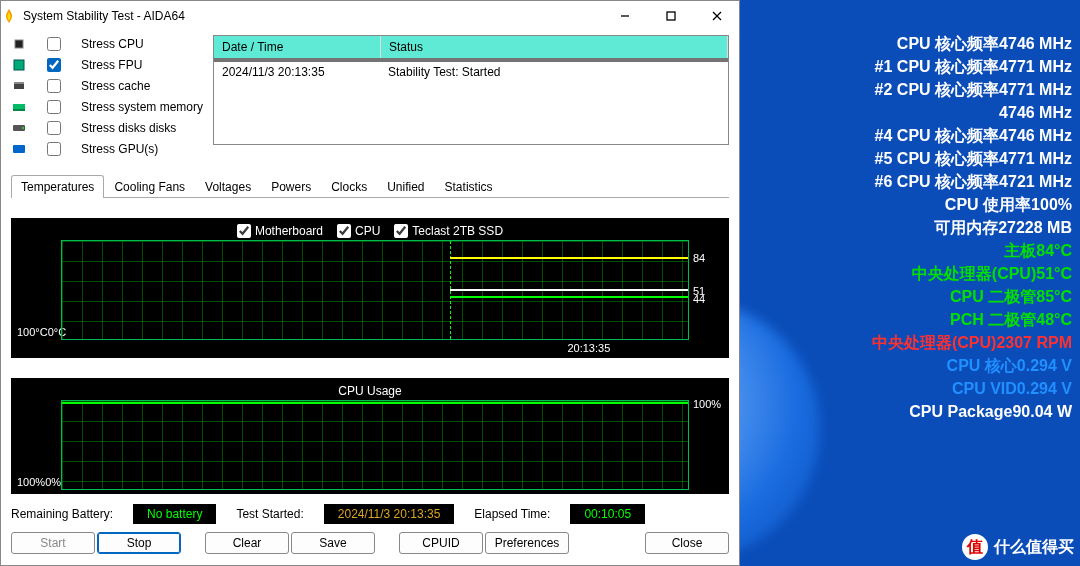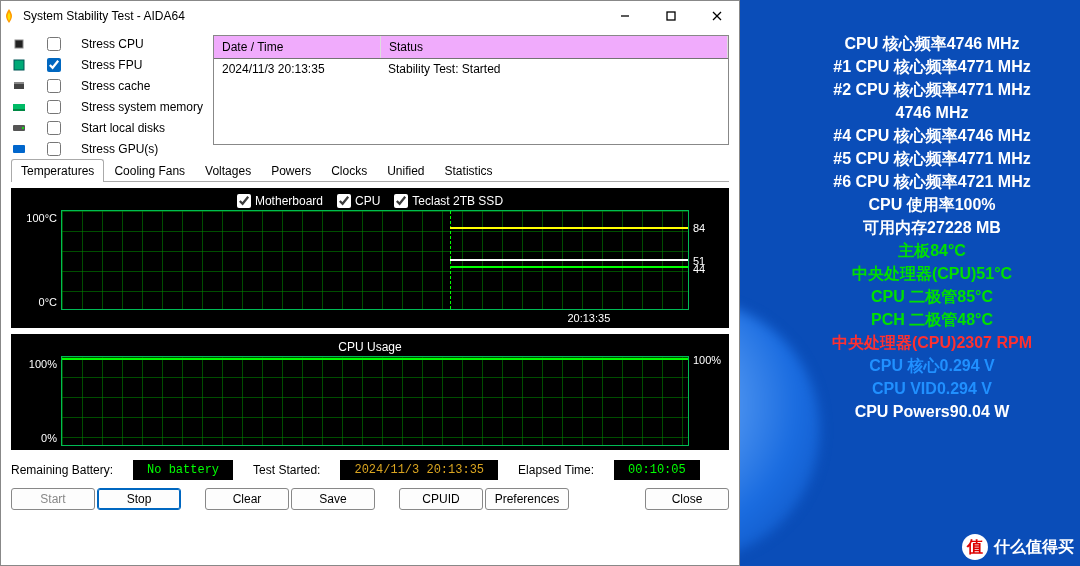--- a/index.html
+++ b/index.html
@@ -16,62 +16,62 @@
   .titlebar .wbtn{width:44px;height:28px;display:flex;align-items:center;justify-content:center;border-radius:4px}
   .body{padding:4px 10px 8px 10px}
   
   .stress-row{display:flex;gap:10px}
   .stress-col{display:flex;flex-direction:column;gap:3px}
   .stress-item{display:flex;align-items:center;gap:20px;height:18px}
   .sicon{width:16px;height:14px;display:flex;align-items:center;justify-content:center}
   input[type=checkbox]{width:14px;height:14px;margin:0;accent-color:#0067c0}
   
   .logbox{border:1px solid #888;flex:1;height:110px;box-sizing:border-box}
-  .loghdr{display:flex;border-bottom:1px solid #737373;background:#f0abfc}
+  .loghdr{display:flex;border-bottom:4px solid #737373;background:#5eead4}
   .loghdr div{padding:4px 8px;border-right:1px solid #ddd}
   .logrow{display:flex}
   .logrow div{padding:3px 8px}
   .col-dt{width:150px}
   .col-st{flex:1}
   
-  .tabs{display:flex;margin-top:0;border-bottom:1px solid #aaa}
+  .tabs{display:flex;margin-top:16px;border-bottom:1px solid #aaa}
   .tab{padding:4px 9px;border:1px solid transparent;border-bottom:none;cursor:default;position:relative;top:1px}
   .tab.active{border-color:#aaa;background:#fff;border-radius:3px 3px 0 0}
   
-  .graph{background:#000;margin-top:6px;padding:6px 6px 4px 6px}
+  .graph{background:#000;margin-top:20px;padding:6px 6px 4px 6px}
   .graph-legend{display:flex;justify-content:center;gap:14px;color:#fff;font-size:12px;margin-bottom:2px}
   .gl-item{display:flex;align-items:center;gap:4px}
   .gl-item input[type=checkbox]{accent-color:#fff}
   .plot-wrap{display:flex;align-items:stretch}
-  .ylabels{color:#fff;width:40px;display:flex;flex-direction:column;justify-content:space-between;align-items:flex-end;padding:2px 4px 2px 0;font-size:11px}
+  .ylabels{color:#fff;width:40px;display:flex;flex-direction:row;justify-content:space-between;align-items:flex-end;padding:2px 4px 2px 0;font-size:11px}
   .plot{flex:1;height:100px;position:relative;border:1px solid #0b5;box-sizing:border-box;background:
     repeating-linear-gradient(to right,rgba(0,128,0,.6) 0 1px,transparent 1px 20px),
     repeating-linear-gradient(to bottom,rgba(0,128,0,.6) 0 1px,transparent 1px 20px);}
   .rlabels{width:34px;color:#fff;font-size:11px;position:relative}
   .rl{position:absolute;left:4px}
   .xtick{color:#fff;font-size:11px;text-align:center;margin-top:2px}
   .graph-title{color:#fff;text-align:center;font-size:12px;margin-bottom:2px}
   
   .trace{position:absolute;height:2px;background:#ff0}
   .trace.white{background:#fff}
   .trace.green{background:#0f0}
   .vline{position:absolute;top:0;bottom:0;width:0;border-left:1px dashed #0f0}
   
   .statusrow{display:flex;align-items:center;gap:20px;margin-top:10px}
-  .pill{background:#000;color:#0f0;padding:3px 14px;font-family:Liberation Mono, monospace;font-size:12px}
+  .pill{background:#000;color:#0f0;padding:3px 14px;font-family:Liberation Sans, sans-serif;font-size:12px}
   .pill.orange{color:#daa520}
   
   .btnrow{display:flex;gap:2px;margin-top:8px;align-items:center}
   .btn{border:1px solid #888;background:#fdfdfd;border-radius:3px;padding:3px 0;width:82px;text-align:center;font-size:12px}
   .btn.pressed{border-color:#0067c0;box-shadow:inset 0 0 0 1px #0067c0}
   .btn.disabled{color:#888}
   .spacer{flex:1}
   
   .hw{position:absolute;right:8px;top:32px;width:280px;color:#fff;font-size:16px;font-weight:600}
-  .hwrow{display:flex;justify-content:center;line-height:23px}
+  .hwrow{display:flex;justify-content:flex-end;line-height:23px}
   .hw .lbl.white{color:#fff}.hw .val.white{color:#fff}
   .hw .green{color:#00e000}
   .hw .red{color:#ff3030}
   .hw .blue{color:#2090ff}
   
   .wm{position:absolute;right:6px;bottom:6px;display:flex;align-items:center;gap:6px;color:#fff;font-size:16px;font-weight:600}
   .wm .circle{width:26px;height:26px;border-radius:50%;background:#fff;color:#d00;display:flex;align-items:center;justify-content:center;font-weight:900}
 </style>
 </head>
 <body>
@@ -149,21 +149,21 @@
               <span>Stress system memory</span>
             </label>
           <label class="stress-item">
               <span class="sicon">
                 <svg width="14" height="12">
                   <rect x="1" y="3" width="12" height="6" rx="1" fill="#555"></rect>
                   <circle cx="11" cy="6" r="1" fill="#0f0"></circle>
                 </svg>
               </span>
               <input type="checkbox" style="">
-              <span>Start local disks</span>
+              <span>Stress disks disks</span>
             </label>
           <label class="stress-item">
               <span class="sicon">
                 <svg width="14" height="12">
                   <rect x="1" y="2" width="12" height="8" rx="1" fill="#06c"></rect>
                 </svg>
               </span>
               <input type="checkbox" style="">
               <span>Stress GPU(s)</span>
             </label>
@@ -327,21 +327,21 @@
       </div>
     <div class="hwrow">
         <span class="lbl blue">CPU 核心</span>
         <span class="val blue">0.294 V</span>
       </div>
     <div class="hwrow">
         <span class="lbl blue">CPU VID</span>
         <span class="val blue">0.294 V</span>
       </div>
     <div class="hwrow">
-        <span class="lbl white">CPU Powers</span>
+        <span class="lbl white">CPU Package</span>
         <span class="val white">90.04 W</span>
       </div>
   </div>
 
   <div class="wm">
     <div class="circle">值</div>
     <span>什么值得买</span>
   </div>
 </div>
 

